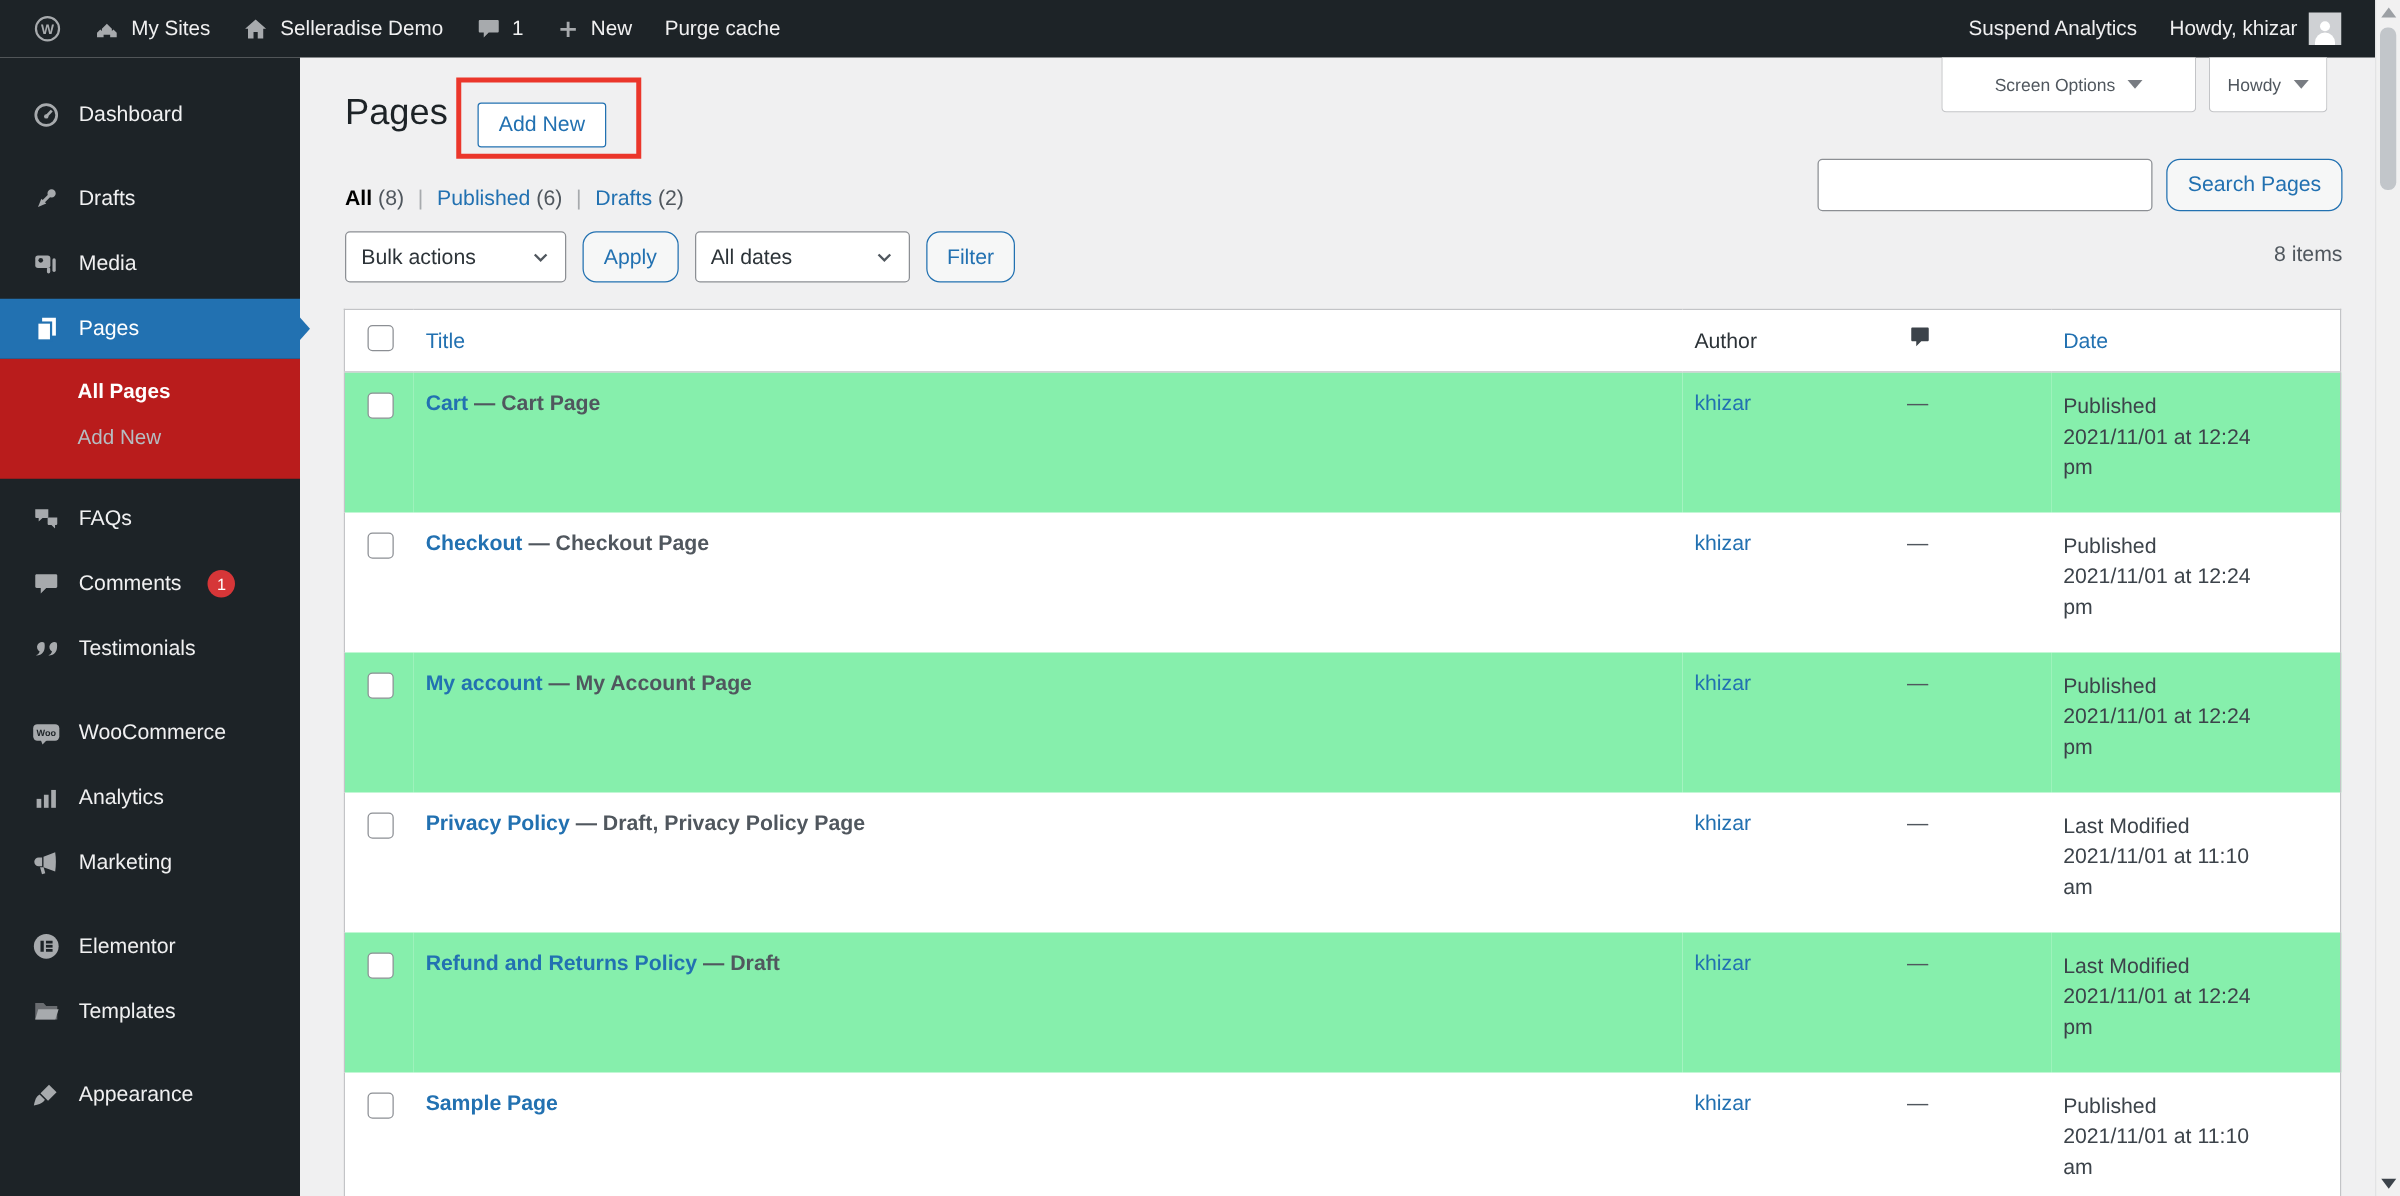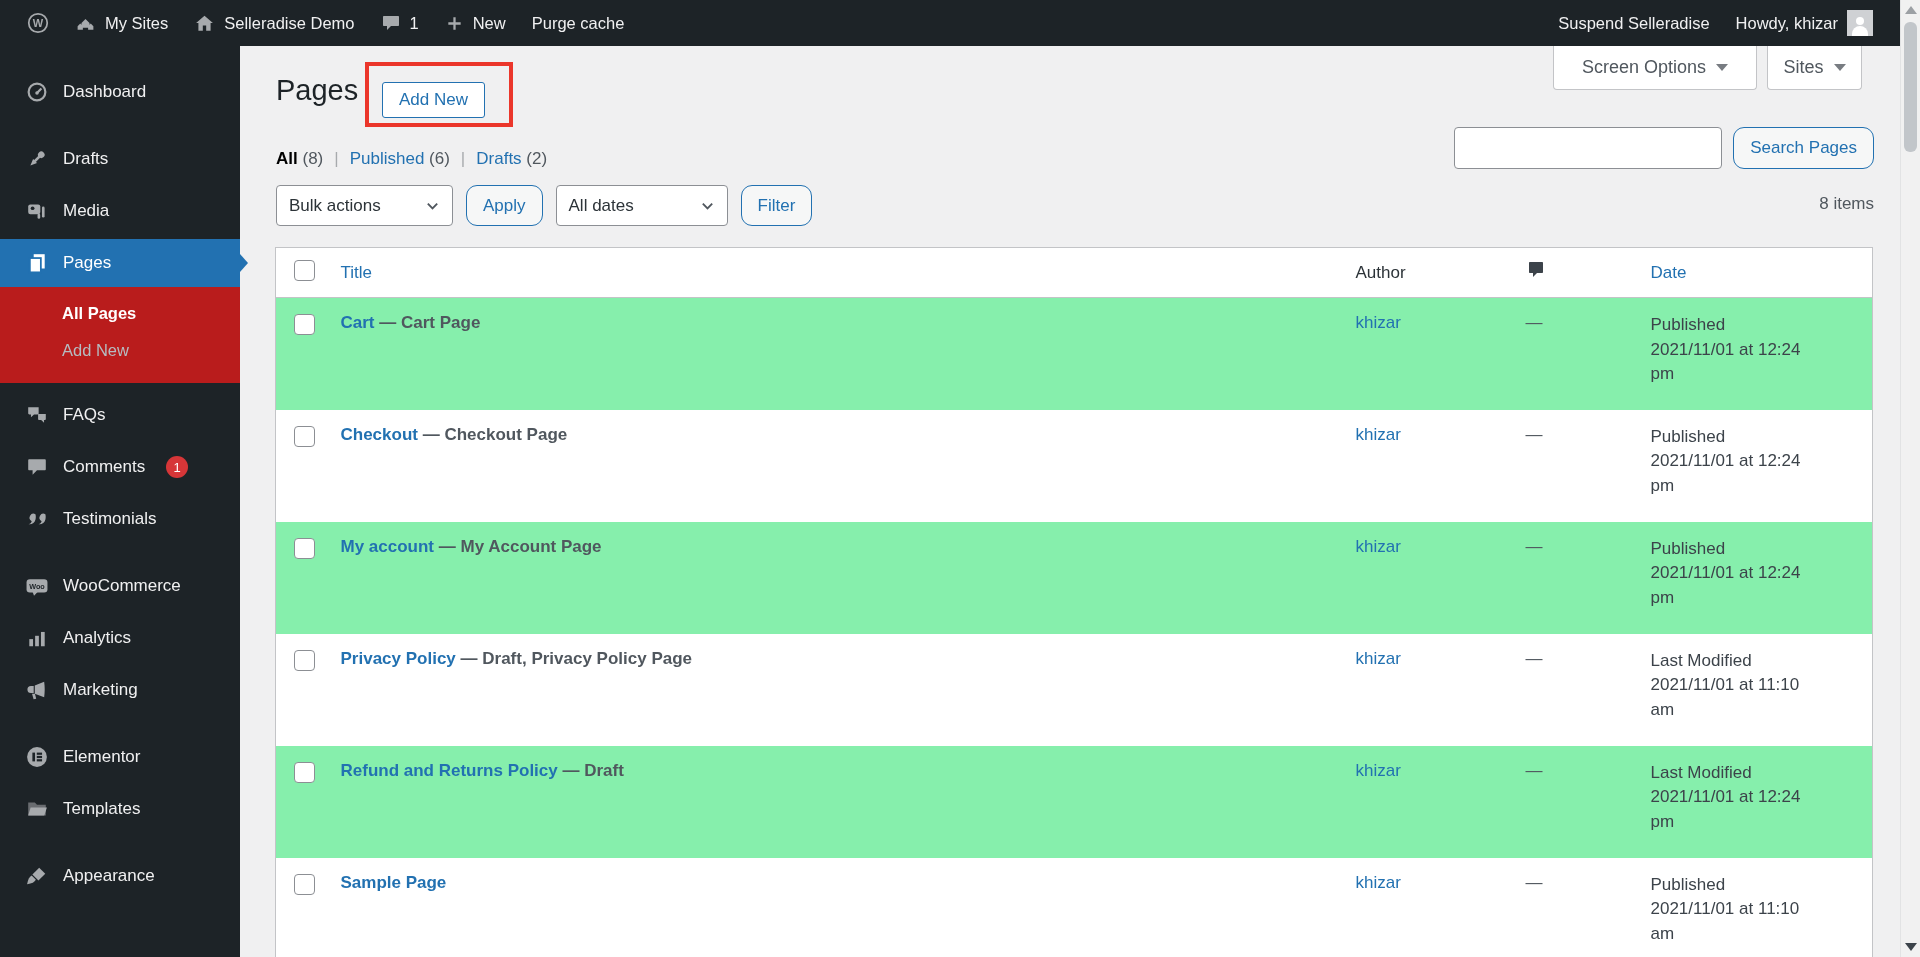--- a/index.html
+++ b/index.html
@@ -39,21 +39,21 @@
   .submenu { background:#b91c1c; padding:8px 0 14px; margin-bottom:8px; }
   .submenu-item { padding:9px 0 9px 62px; color:#b6bcc1; font-size:16.5px; cursor:pointer; }
   .submenu-item.current { color:#fff; font-weight:bold; }
   .badge { background:#d63638; color:#fff; font-size:13px; min-width:22px; height:22px; border-radius:11px;
            display:inline-flex; align-items:center; justify-content:center; padding:0 6px; margin-left:6px; }
 
   
   .content { position:absolute; left:240px; top:46px; right:20px; bottom:0; }
   .hang-tab { position:absolute; height:44px; background:#fff; border:1px solid #c3c4c7; border-top:none;
               border-radius:0 0 4px 4px; display:flex; align-items:center; justify-content:center; gap:10px;
-              color:#50575e; font-size:18px; cursor:pointer; }
+              color:#50575e; font-size:14px; cursor:pointer; }
   #tab-screen-options { top:0; right:143px; width:204px; }
   #tab-help { top:0; right:38px; width:95px; }
   .caret-down { width:0; height:0; border-left:6px solid transparent; border-right:6px solid transparent; border-top:7px solid #787c82; }
 
   .page-title { position:absolute; left:36px; top:28px; font-size:29px; font-weight:400; color:#1d2327; }
   .btn { display:inline-flex; align-items:center; justify-content:center; border:1px solid #2271b1; color:#2271b1;
          background:#fff; border-radius:3px; font-size:17px; padding:0 16px; cursor:pointer;
          font-family:"Liberation Sans",sans-serif; }
   #add-new-btn { position:absolute; left:142px; top:36px; height:36px; }
   .annotation { position:absolute; left:125px; top:16px; width:148px; height:65px; border:4px solid #eb362b; pointer-events:none; }
@@ -138,21 +138,21 @@
             <path d="M8.8 3.5h2.4v5.3h5.3v2.4h-5.3v5.3H8.8v-5.3H3.5V8.8h5.3z"></path>
           </svg>
       </span>
       <span>New</span>
     </span>
     <span class="ab-item">
       <span>Purge cache</span>
     </span>
     <span class="ab-right">
       <span class="ab-item">
-        <span>Suspend Selleradise</span>
+        <span>Suspend Analytics</span>
       </span>
       <span class="ab-item">
         <span>Howdy, khizar</span>
         <span class="avatar">
             <span class="head"></span>
           </span>
       </span>
     </span>
   </div>
 
@@ -299,21 +299,21 @@
     </div>
   </div>
 
   <div class="content">
 
     <div class="hang-tab" id="tab-screen-options">
       <span>Screen Options</span>
       <span class="caret-down"></span>
     </div>
     <div class="hang-tab" id="tab-help">
-      <span>Sites</span>
+      <span>Howdy</span>
       <span class="caret-down"></span>
     </div>
 
     <h1 class="page-title">Pages</h1>
     <button class="btn" id="add-new-btn">Add New</button>
     <div class="annotation"></div>
 
     <div class="views">
       <span><span class="cur">All</span> <span class="cnt">(8)</span></span>
       <span class="sep">|</span>

